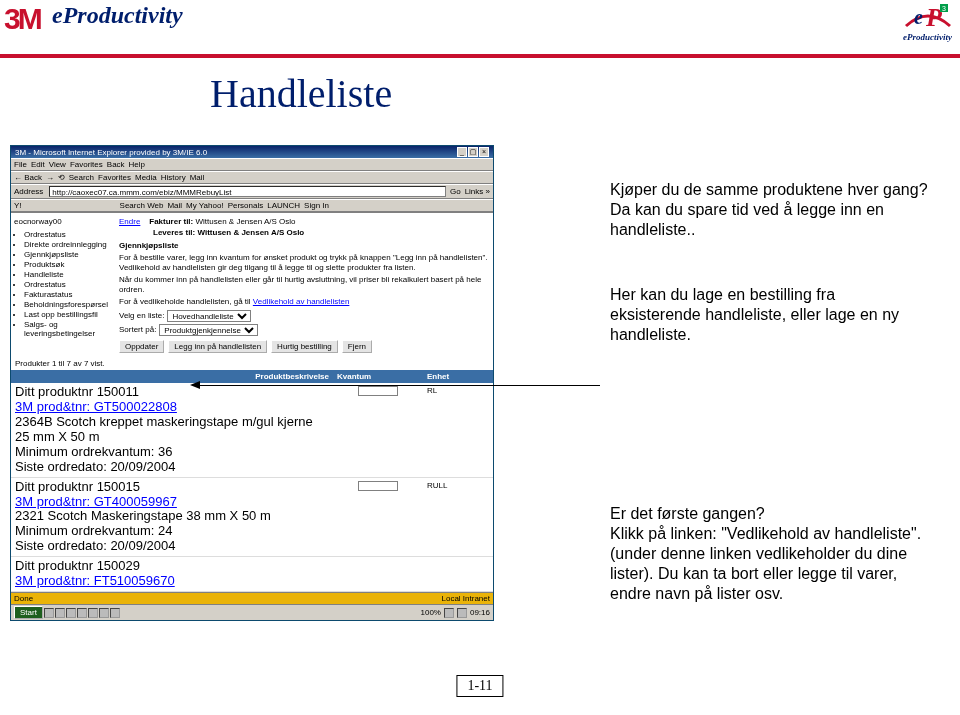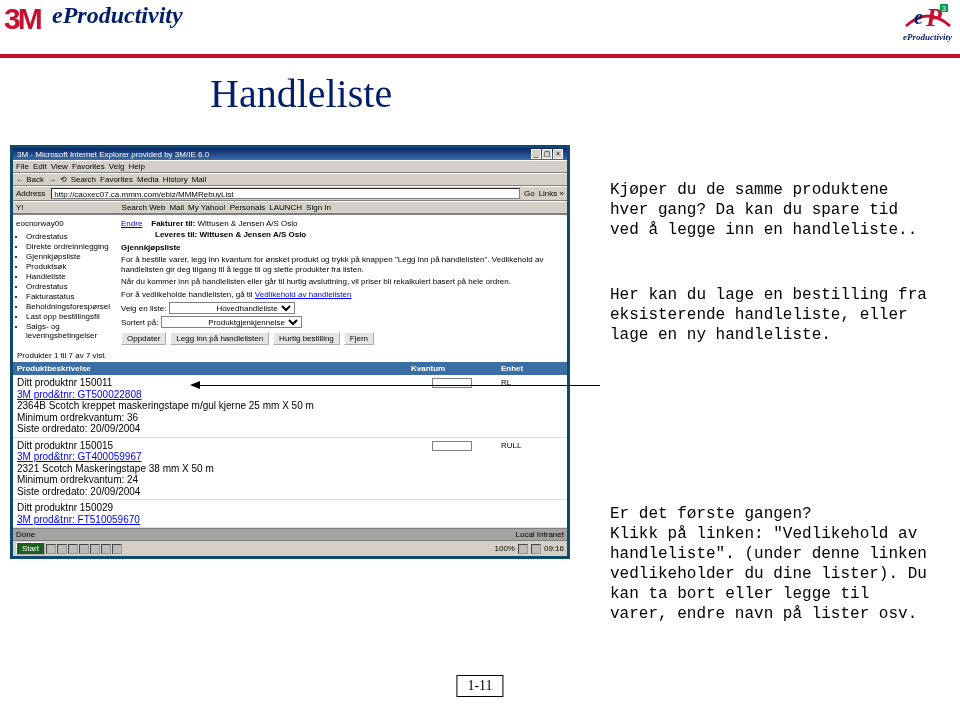--- a/index.html
+++ b/index.html
@@ -60,23 +60,23 @@
     font-family: "Times New Roman", serif;
     font-size: 40px;
     color: #001e6c;
   }
 
   
   .browser-shot {
     position: absolute;
     top: 145px;
     left: 10px;
-    width: 560px;
+    width: 484px;
     background: #d4d0c8;
-    border: 3px solid #0c4a6e;
+    border: 1px solid #0c4a6e;
     font-size: 8px;
     font-family: Tahoma, Arial, sans-serif;
   }
   .bs-titlebar {
     background: linear-gradient(#0a246a,#3a6ea5);
     color: #fff;
     padding: 1px 4px;
     font-size: 8px;
     display: flex;
     align-items: center;
@@ -120,57 +120,57 @@
   .bs-main {
     flex:1;
     padding:4px 4px 0 4px;
     font-size:8px;
   }
   .bs-main .line { margin-bottom:2px; }
   .bs-main a.link { color:#00f;text-decoration:underline; }
   .bs-main .para { margin:3px 0; line-height:1.2; }
   .bs-main .formrow { margin:2px 0; display:flex; align-items:center; gap:3px;}
   .bs-main select {
-    font-size:8px;height:12px;border:1px solid #808080;background:#fff;padding-left:42px;
+    font-size:8px;height:12px;border:1px solid #808080;background:#fff;
   }
   .bs-main .btnrow { display:flex; gap:4px; margin:4px 0;}
   .bs-main button.b {
     font-size:8px; background:#e4e4e4;border:1px outset #fff;padding:1px 5px;
   }
   .bs-prodcount { padding:2px 4px; font-size:8px; background:#fff; }
   .bs-tablehead {
     background:#3a6ea5;color:#fff;display:flex;font-size:8px;font-weight:bold;
   }
   .bs-tablehead div { padding:2px 4px; }
-  .th1{flex:1;} .th2{width:90px;} .th3{width:70px;}
+  .th1{flex:1;text-align:right;} .th2{width:90px;} .th3{width:70px;}
   .bs-prods { background:#fff; }
   .prod { display:flex; border-bottom:1px solid #ddd; }
-  .pdesc { flex:1; padding:2px 4px; font-size:10px; line-height:1.15;}
+  .pdesc { flex:1; padding:2px 4px; font-size:13px; line-height:1.15;}
   .pdesc .pn { color:#000; }
   .pdesc a { color:#00f;text-decoration:underline;margin-top:36px;}
   .pkv { width:90px;padding:3px 4px;text-align:center;}
   .pkv input { width:40px;height:10px;font-size:8px;border:1px solid #808080;}
   .pen { width:70px;padding:3px 4px;font-size:8px;}
   .bs-status {
-    background:#a3a3a3;border-top:1px solid #808080;
+    background:#eab308;border-top:1px solid #808080;
     display:flex;align-items:center;font-size:8px;padding:1px 3px;gap:12px;
   }
   .bs-status .s1{flex:1;}
   .bs-task {
     background:#d4d0c8;border-top:1px solid #808080;
     display:flex;align-items:center;font-size:8px;padding:1px 3px;gap:1px;
   }
   .bs-task .start{background:#1e5f1e;color:#fff;padding:1px 5px;border:1px outset #fff;}
   .bs-task .tray{margin-left:auto;display:flex;gap:3px;align-items:center;}
   .bs-task .tsk{width:10px;height:10px;background:#bbb;border:1px inset #999;}
 
   
   .anno {
     position: absolute;
-    font-family: Liberation Mono, monospace;
+    font-family: Liberation Sans, sans-serif;
     font-size: 16px;
     color: #000;
     line-height: 1.25;
     width: 320px;
   }
   .anno1 { top: 180px; left: 610px; }
   .anno2 { top: 285px; left: 610px; }
   .anno3 { top: 470px; left: 610px; }
 
   
@@ -231,21 +231,21 @@
     <span class="t">3M - Microsoft Internet Explorer provided by 3M/IE 6.0</span>
     <span class="wbtn">_</span>
     <span class="wbtn">▢</span>
     <span class="wbtn">×</span>
   </div>
   <div class="bs-menubar">
     <span>File</span>
     <span>Edit</span>
     <span>View</span>
     <span>Favorites</span>
-    <span>Velg</span>
+    <span>Back</span>
     <span>Help</span>
   </div>
   <div class="bs-toolbar">
     <span>← Back</span>
     <span>→</span>
     <span>⟲</span>
     <span>Search</span>
     <span>Favorites</span>
     <span>Media</span>
     <span>History</span>

